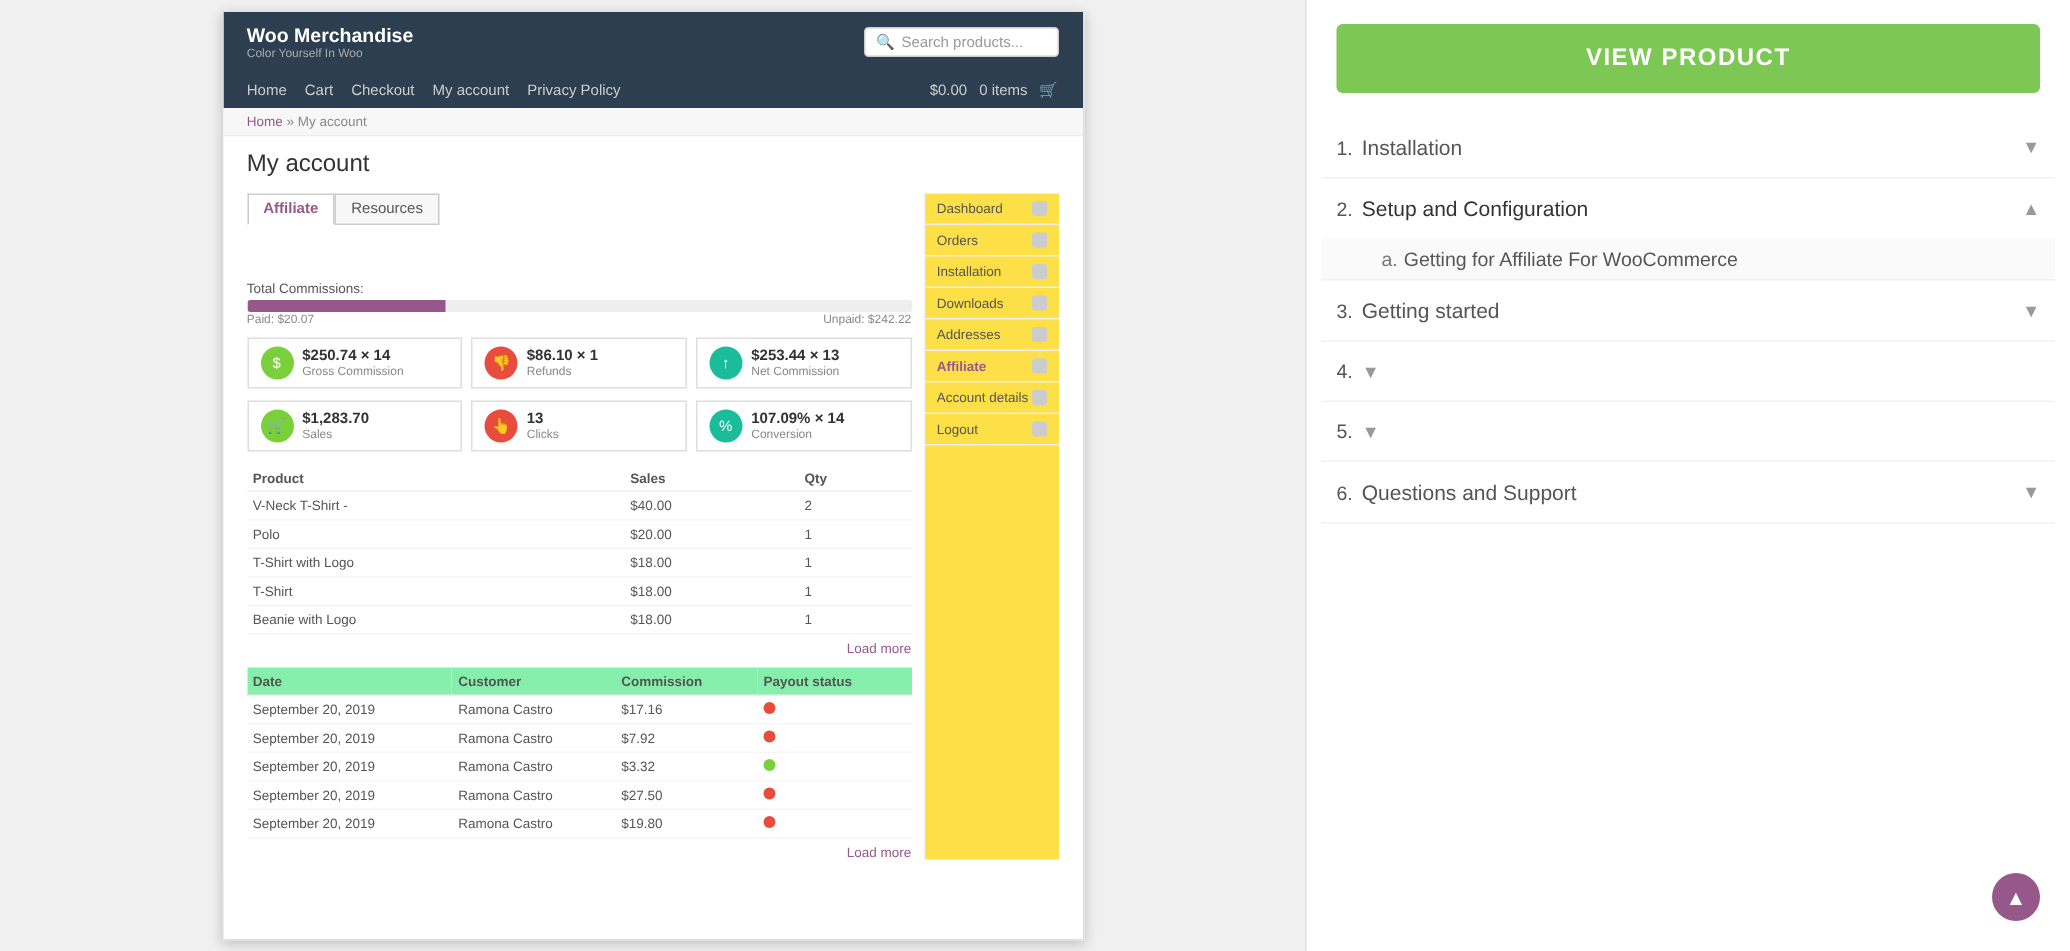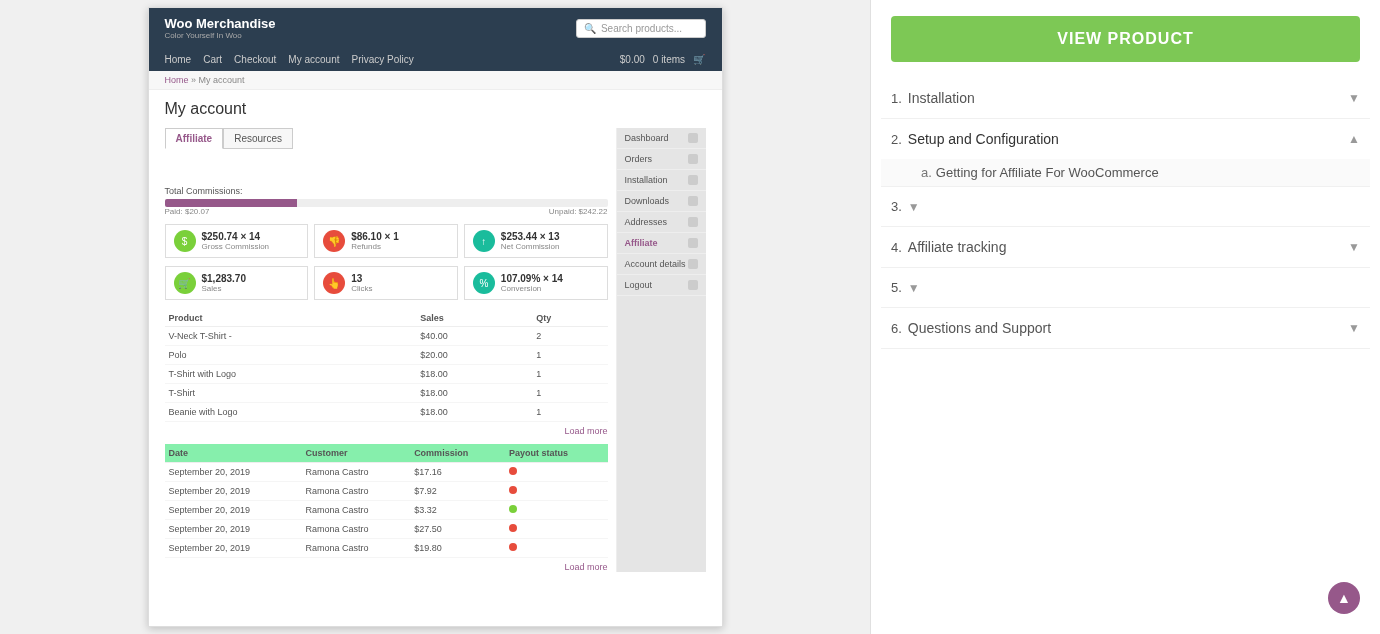--- a/index.html
+++ b/index.html
@@ -302,21 +302,21 @@
       border-radius: 50%;
       display: inline-block;
     }
 
     .status-dot.red { background: #e74c3c; }
     .status-dot.green { background: #7ad03a; }
 
     
     .woo-right-sidebar {
       width: 90px;
-      background: #e5e5e5;
+      background: #fde047;
       border-left: 1px solid #eee;
       font-size: 9px;
     }
 
     .sidebar-menu-item {
       padding: 5px 8px;
       display: flex;
       align-items: center;
       justify-content: space-between;
       border-bottom: 1px solid #eee;
@@ -682,27 +682,27 @@
         <div class="toc-item-header">
     <span class="toc-item-number">2.</span>
     <span class="toc-item-label active">Setup and Configuration</span>
     <span class="toc-chevron">▲</span>
   </div>
         <div class="toc-sub-item"><span class="sub-letter">a.</span><span class="sub-label">Getting for Affiliate For WooCommerce</span></div>
       </div>
       <div class="toc-item">
         <div class="toc-item-header">
     <span class="toc-item-number">3.</span>
+    <span class="toc-item-label ">Getting started</span>
     <span class="toc-chevron">▼</span>
   </div>
       </div>
       <div class="toc-item">
         <div class="toc-item-header">
     <span class="toc-item-number">4.</span>
-    <span class="toc-item-label ">Affiliate tracking</span>
     <span class="toc-chevron">▼</span>
   </div>
       </div>
       <div class="toc-item">
         <div class="toc-item-header">
     <span class="toc-item-number">5.</span>
     <span class="toc-chevron">▼</span>
   </div>
       </div>
       <div class="toc-item">

